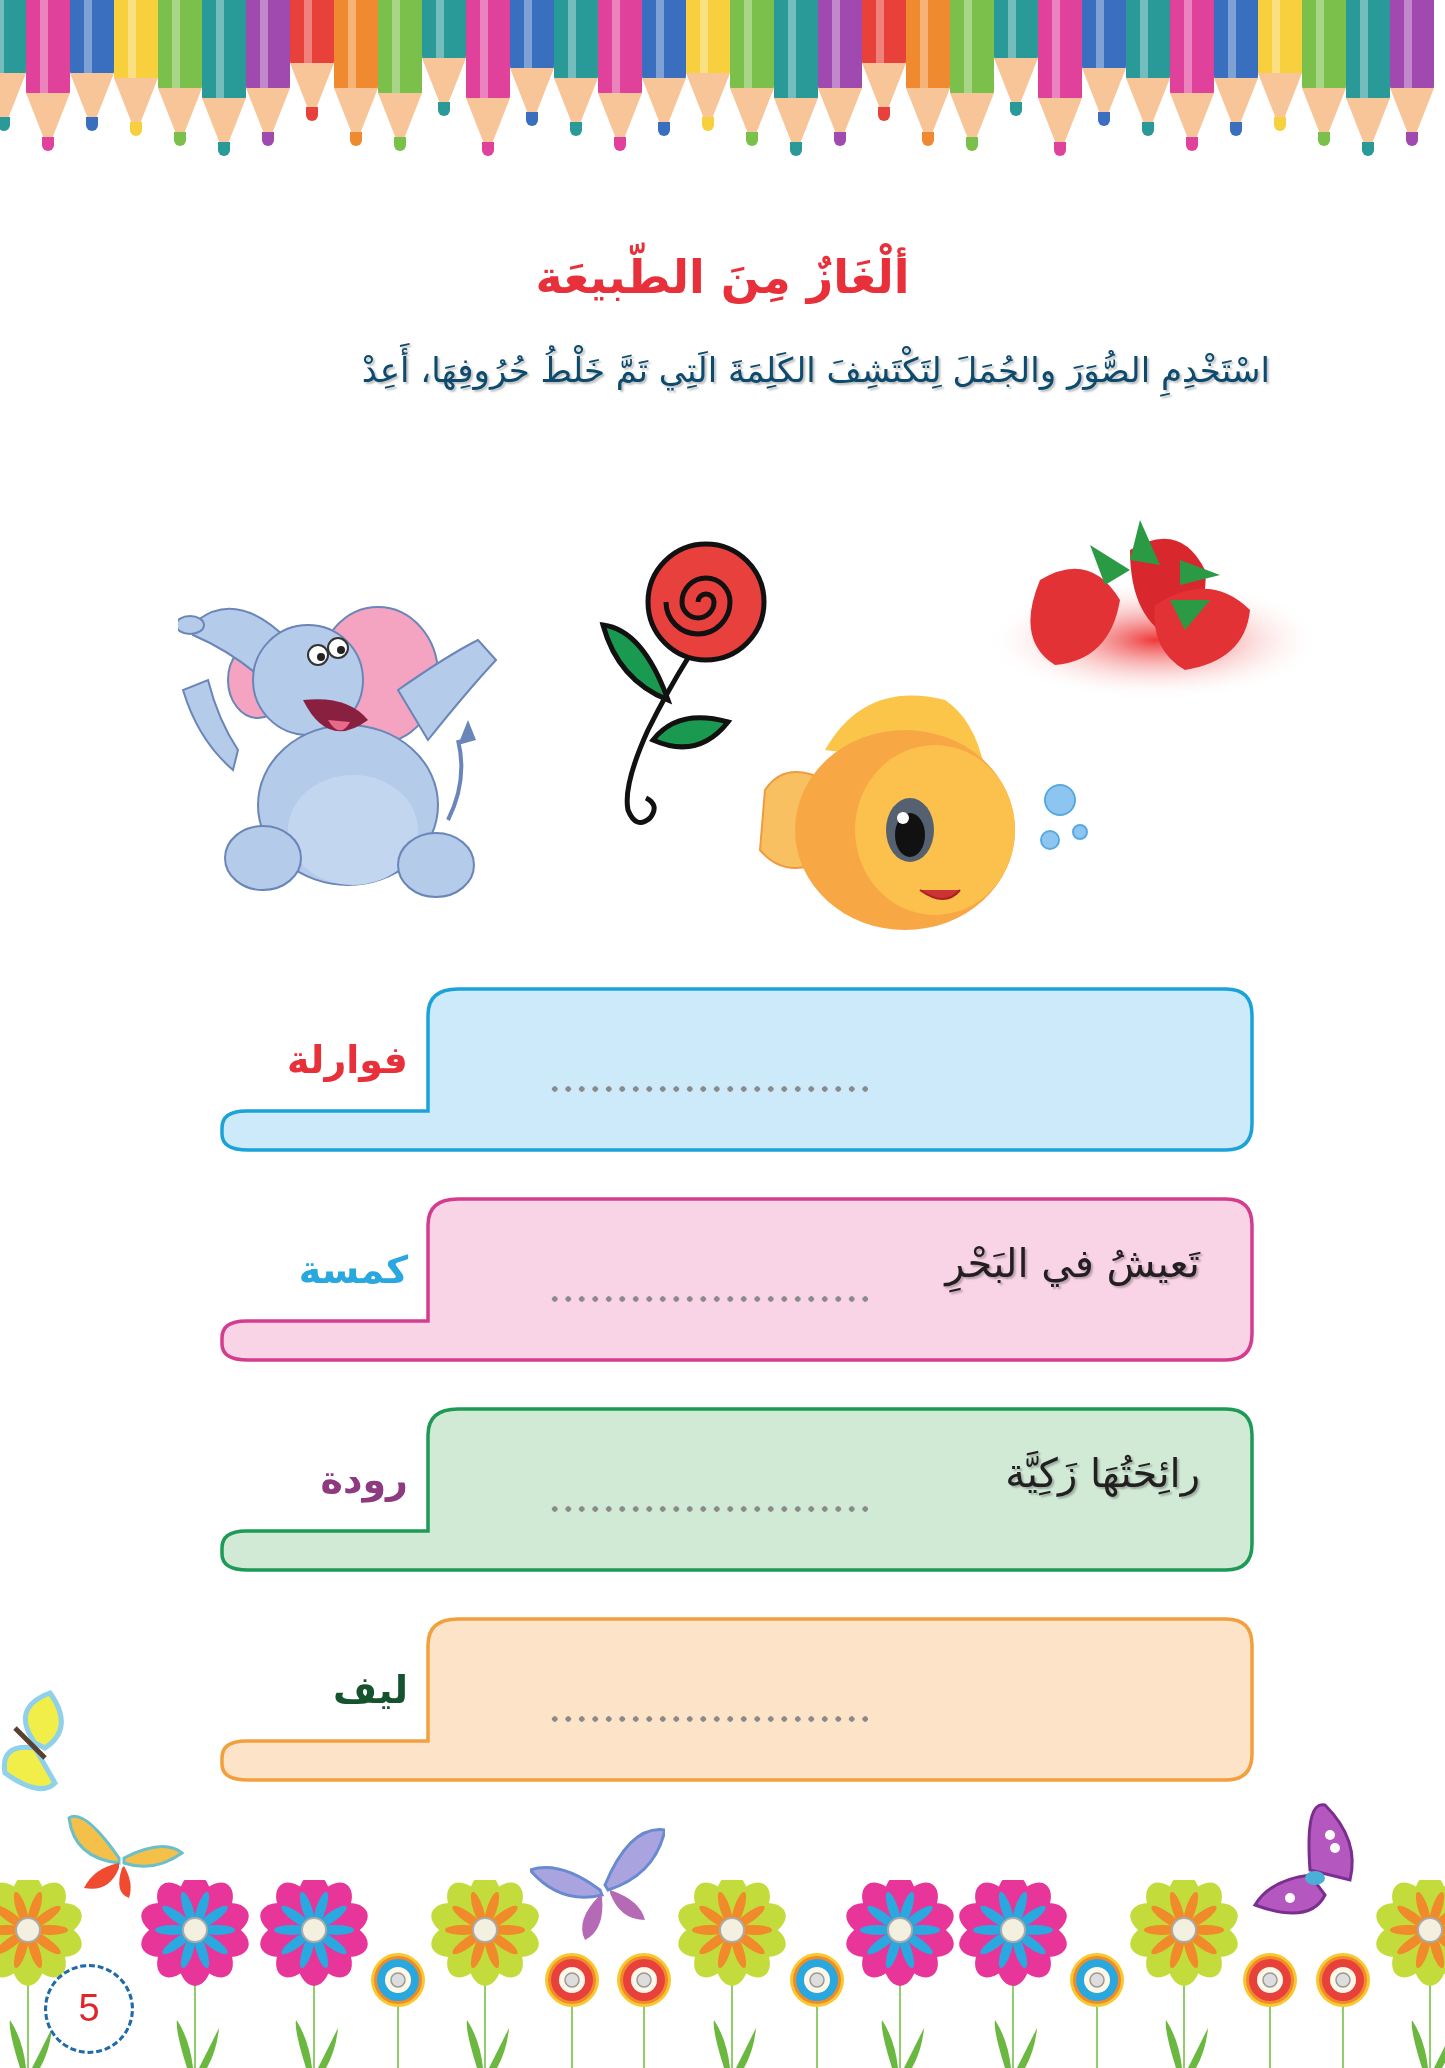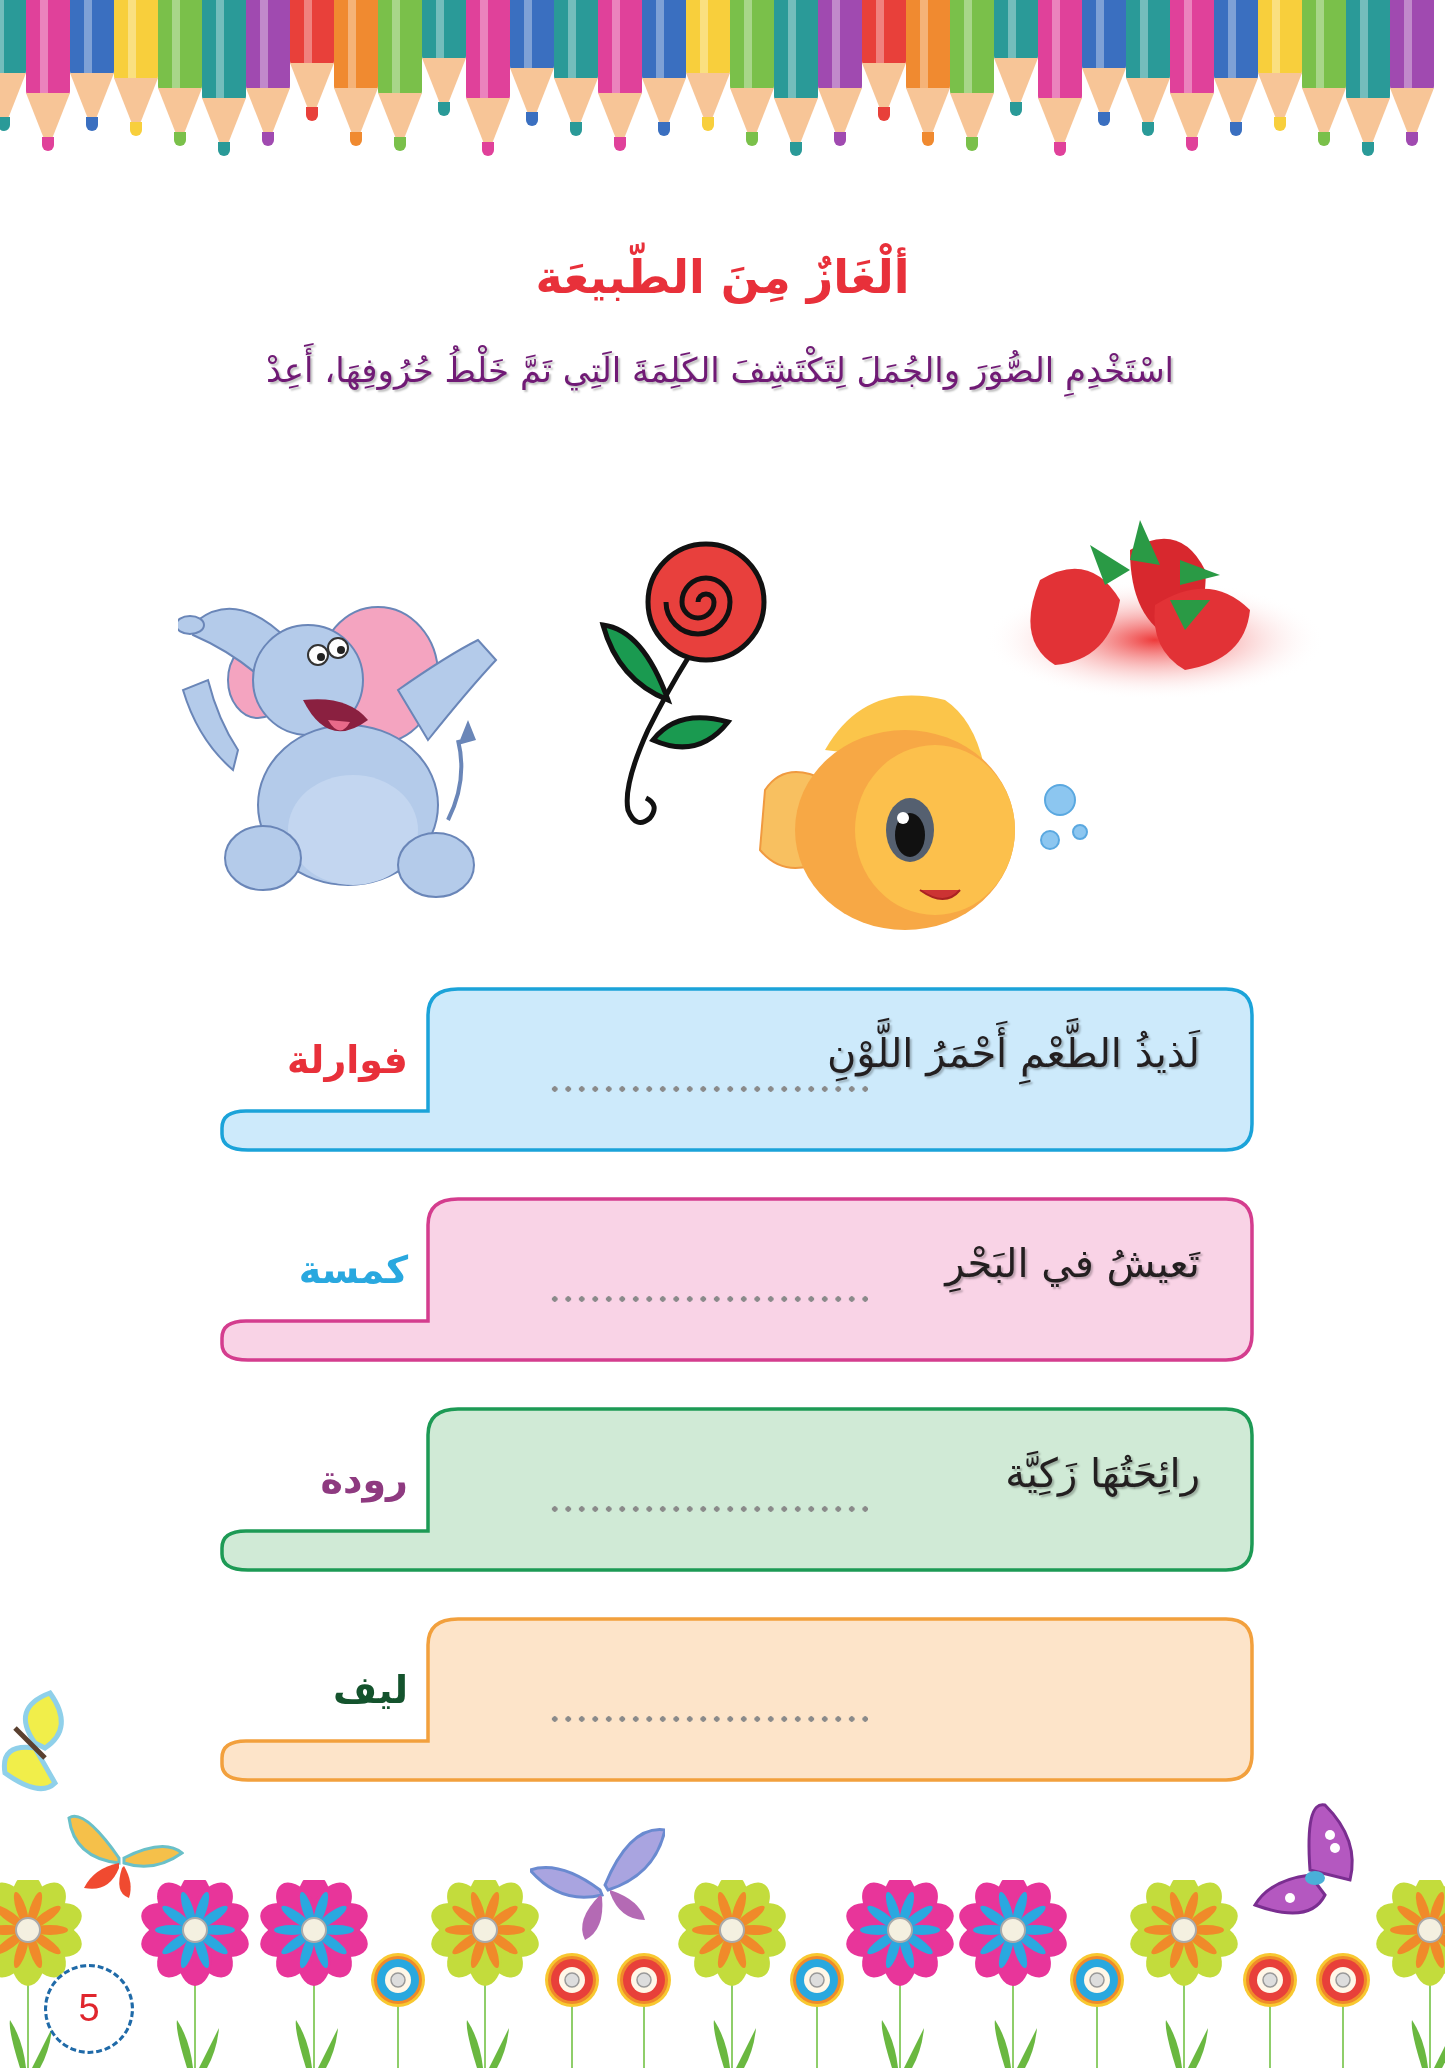--- a/index.html
+++ b/index.html
@@ -11,22 +11,22 @@
     .pencil { position: absolute; top: 0; width: 44px; }
     .pencil .body { position: absolute; left: 0; top: 0; width: 44px; border-radius: 0 0 4px 4px; }
     .pencil .body::after { content: ""; position: absolute; left: 14px; top: 0; bottom: 0; width: 8px; background: rgba(255,255,255,0.35); }
     .pencil .wood { position: absolute; left: 0; width: 0; height: 0;
       border-left: 22px solid transparent; border-right: 22px solid transparent; border-top: 56px solid #f7c597; }
     .pencil .tip { position: absolute; left: 16px; width: 12px; height: 14px; border-radius: 0 0 6px 6px; }
 
     
     .title { position: absolute; top: 250px; left: 0; width: 1445px; text-align: center;
       font-family: "DejaVu Sans", sans-serif; font-weight: bold; font-size: 46px; color: #e8303a; direction: rtl; }
-    .instructions { position: absolute; top: 338px; left: 170px; width: 1100px; text-align: center;
-      font-family: "DejaVu Sans", sans-serif; font-size: 34px; color: #701a75; direction: rtl; line-height: 64px;
+    .instructions { position: absolute; top: 338px; left: 170px; width: 1100px; 
+      font-family: "DejaVu Sans", sans-serif; font-size: 34px; color: #0c4a6e; direction: rtl; line-height: 64px;
       text-shadow: 2px 2px 2px rgba(0,0,0,0.25); }
 
     
     .illus { position: absolute; }
 
     
     .puzzle { position: absolute; left: 218px; width: 1038px; height: 168px; }
     .puzzle svg { position: absolute; left: 0; top: 0; }
     .puzzle .sentence { position: absolute; right: 56px; top: 44px; font-size: 40px; color: #231f20; direction: rtl;
       font-family: "DejaVu Sans", sans-serif; text-shadow: 2px 2px 2px rgba(0,0,0,0.25); }
@@ -275,21 +275,20 @@
   <path d="M60 90 Q110 60 140 110 Q130 170 75 175 Q35 150 60 90 Z" fill="#e23236"></path>
   <path d="M175 115 Q230 80 270 120 Q265 170 205 180 Q170 160 175 115 Z" fill="#e23236"></path>
   <path d="M110 55 L150 80 L125 95 Z M160 30 L180 75 L150 70 Z M200 70 L240 85 L200 95 Z" fill="#2a9a45"></path>
   <path d="M190 110 L230 110 L205 140 Z" fill="#2a9a45"></path>
 </svg>
 
 <div class="puzzle" style="top:986px">
   <svg width="1038" height="168" viewBox="0 0 1038 168">
     <path d="M240 3 H1008 Q1034 3 1034 29 V138 Q1034 164 1008 164 H30 Q4 164 4 148 V142 Q4 125 28 125 H210 V29 Q210 3 240 3 Z" fill="#cdeafb" stroke="#1ba3d9" stroke-width="3.5"></path>
   </svg>
-  <div class="sentence">لَذيذُ الطَّعْمِ أَحْمَرُ اللَّوْنِ</div>
   <div class="dots"></div>
   <div class="scramble" style="color:#e8303a">فوارلة</div>
 </div>
 
 <div class="puzzle" style="top:1196px">
   <svg width="1038" height="168" viewBox="0 0 1038 168">
     <path d="M240 3 H1008 Q1034 3 1034 29 V138 Q1034 164 1008 164 H30 Q4 164 4 148 V142 Q4 125 28 125 H210 V29 Q210 3 240 3 Z" fill="#f9d3e6" stroke="#d43d8e" stroke-width="3.5"></path>
   </svg>
   <div class="sentence">تَعيشُ في البَحْرِ</div>
   <div class="dots"></div>

